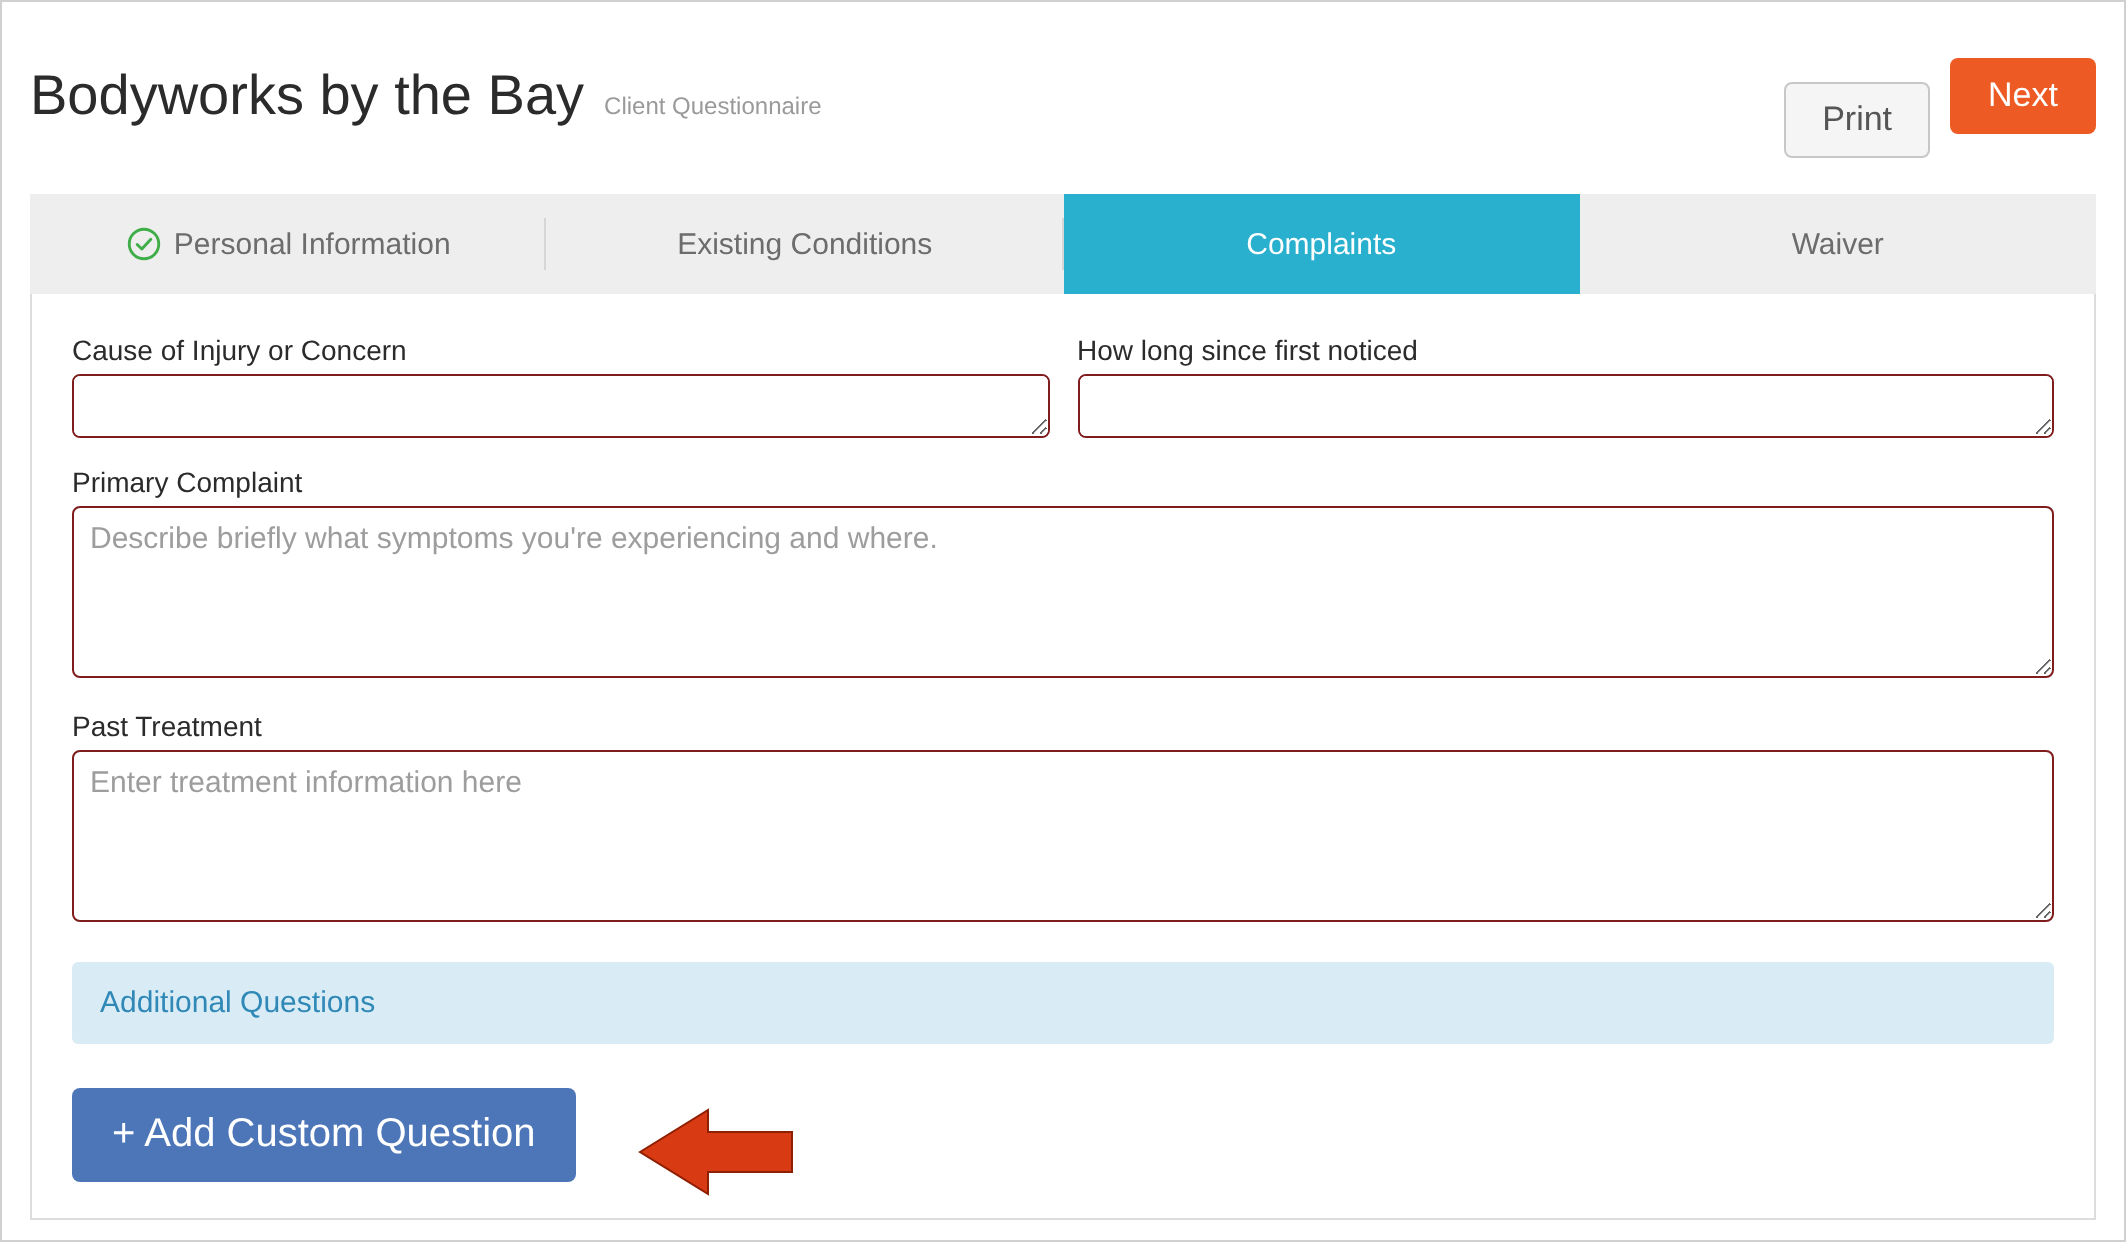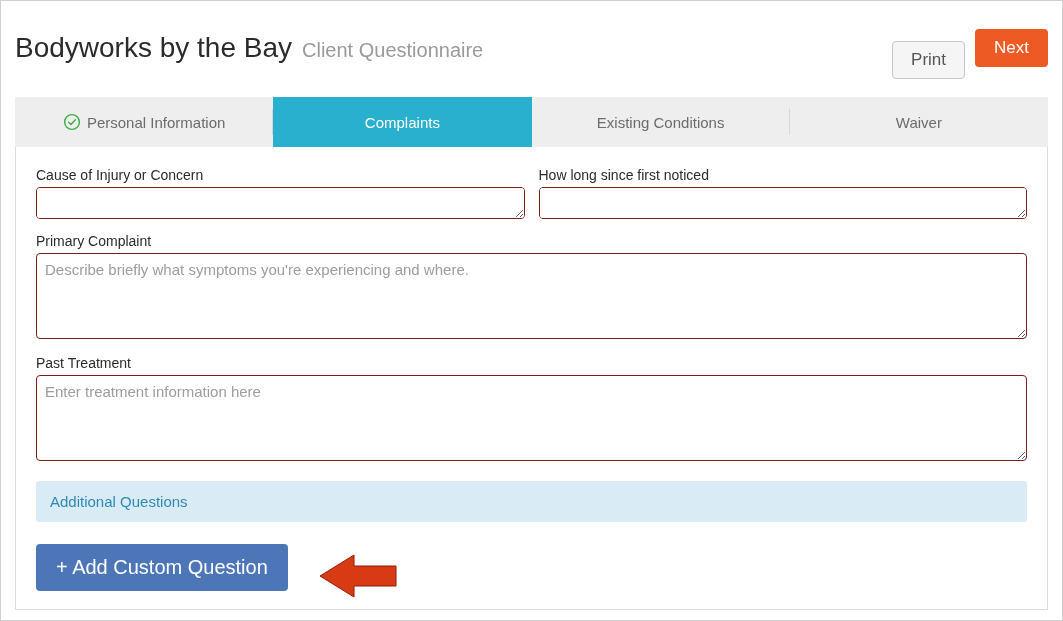--- a/index.html
+++ b/index.html
@@ -16,21 +16,21 @@
   }
 
   
   .header {
     display: flex;
     align-items: center;
     margin-bottom: 18px;
   }
   .title-wrap { flex: 1; display: flex; align-items: baseline; gap: 10px;}
   .app-title { font-size: 28px; font-weight: 400; color: #2b2b2b; }
-  .app-sub   { font-size: 20px; color: #9a9a9a; }
+  .app-sub   { font-size: 12px; color: #9a9a9a; }
   .btn {
     font-size: 17px;
     padding: 8px 18px;
     border-radius: 4px;
     cursor: pointer;
     border: 1px solid transparent;
     font-weight: 400;
   }
   .btn-print {
     background: #f5f5f5;
@@ -148,25 +148,25 @@
 <div class="tabs">
   <div class="tab">
     <span class="check-icon">
       <svg viewBox="0 0 20 20" width="18" height="18" fill="none" stroke="#3fae49" stroke-width="1.6">
         <circle cx="10" cy="10" r="8.2"></circle>
         <path d="M6.2 10.3 L8.8 12.8 L13.8 7.4" stroke-linecap="round" stroke-linejoin="round"></path>
       </svg>
     </span>
     <span>Personal Information</span>
   </div>
+  <div class="tab">
+    <span>Existing Conditions</span>
+  </div>
   <div class="tab active">
     <span>Complaints</span>
-  </div>
-  <div class="tab">
-    <span>Existing Conditions</span>
   </div>
   <div class="tab">
     <span>Waiver</span>
   </div>
 </div>
 
 <div class="panel">
 
   <div class="row2">
     <div class="field">

